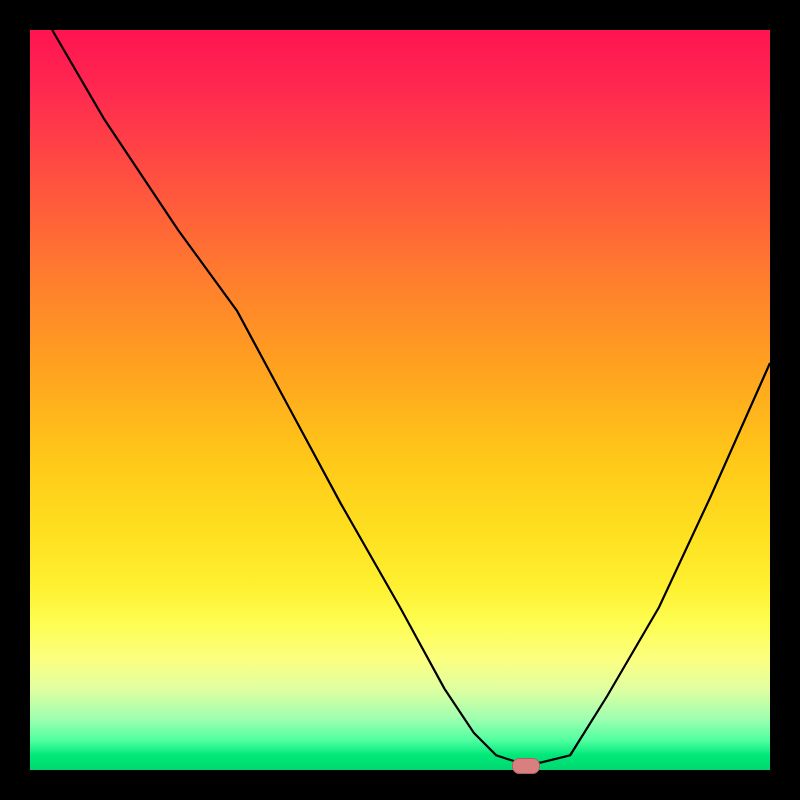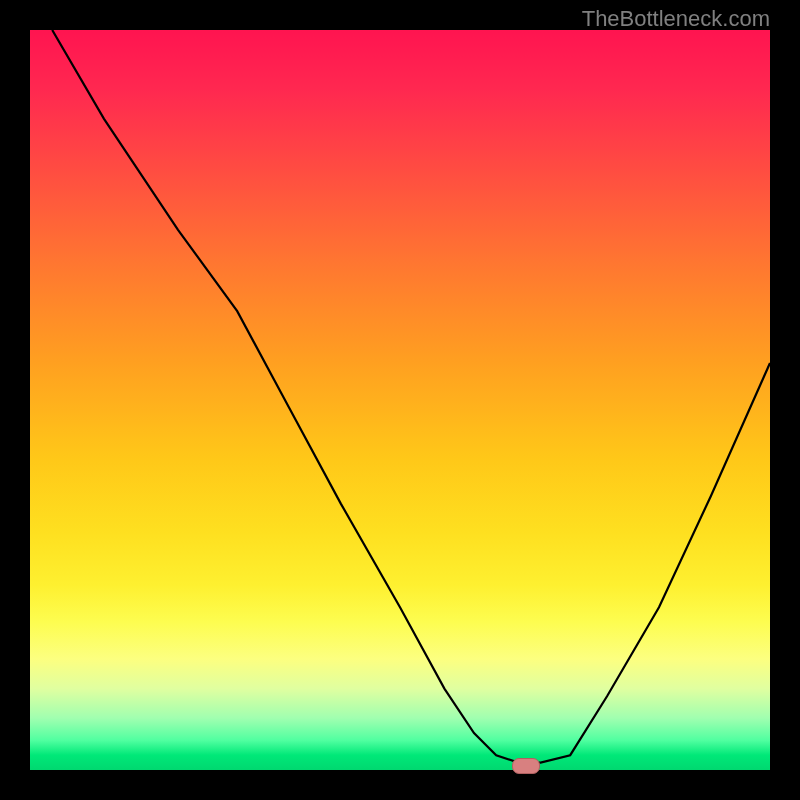--- a/index.html
+++ b/index.html
@@ -64,20 +64,19 @@
     background: #d88080;
     border-radius: 7px;
     border: 1px solid #b06060;
     transform: translate(-50%, -50%);
   }
 </style>
 </head>
 <body>
 
 <div class="chart-container">
-  <div class="watermark">TheBottleneck.com</div>
   <div class="plot-area">
     <svg class="curve" viewBox="0 0 740 740" preserveAspectRatio="none">
       <path id="curve-path" d="M22.2 0.0 L74.0 88.8 L148.0 199.8 L207.2 281.2 L259.0 377.4 L310.8 473.6 L370.0 577.2 L414.4 658.6 L444.0 703.0 L466.2 725.2 L488.4 732.6 L510.6 732.6 L540.2 725.2 L577.2 666.0 L629.0 577.2 L680.8 466.2 L740.0 333.0" stroke="#000" stroke-width="2.2" fill="none"></path>
     </svg>
     <div id="marker" class="marker" style="left: 495.8px; top: 736.3px;"></div>
   </div>
 </div>
 
 </body></html>

